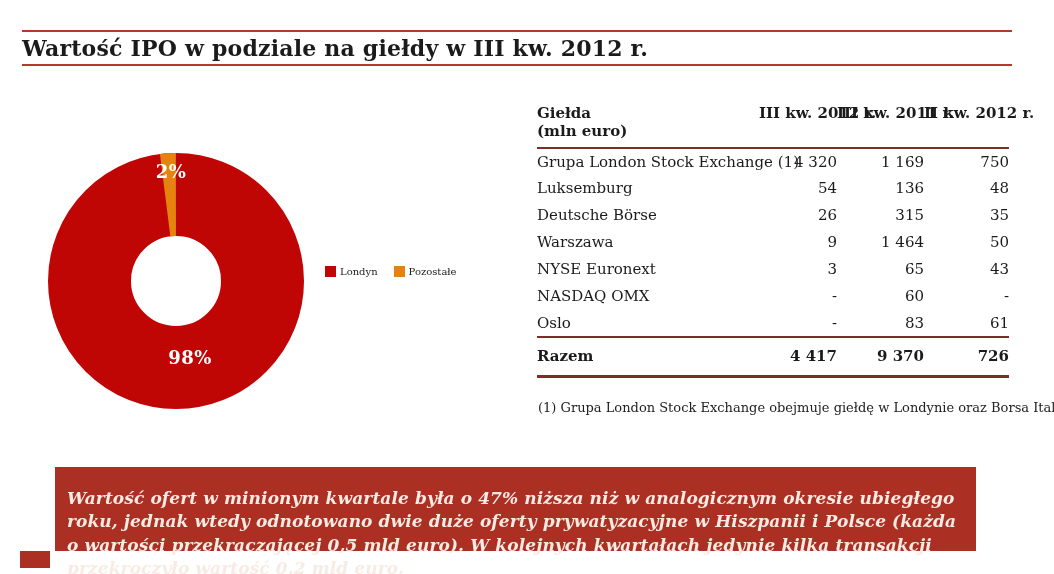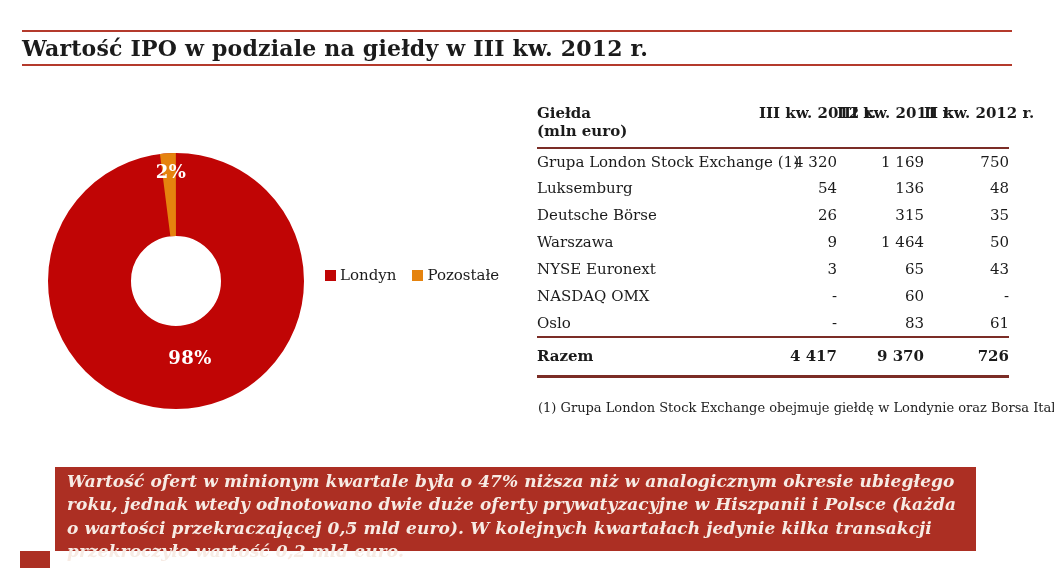--- a/index.html
+++ b/index.html
@@ -41,21 +41,21 @@
     position: absolute; color: #ffffff; font-weight: bold;
     font-size: 18px; text-align: center; letter-spacing: 0.5px;
   }
   #slice-label-pozostale { left: 149px; top: 161px; width: 44px; }
   #slice-label-londyn   { left: 165px; top: 347px; width: 50px; }
 
   
   #chart-legend {
     position: absolute; left: 325px; top: 266px;
     display: flex; align-items: center; gap: 16px;
-    font-size: 15px; white-space: nowrap;
+    font-size: 10px; white-space: nowrap;
   }
   .legend-item { display: flex; align-items: center; gap: 4px; }
   .legend-swatch { width: 11px; height: 11px; display: inline-block; }
 
   
   #table-wrap { position: absolute; left: 537px; top: 104px; width: 472px; }
   #ipo-table { border-collapse: collapse; width: 472px; font-size: 15px; table-layout: fixed; }
   #ipo-table th {
     font-weight: bold; vertical-align: top; text-align: right;
     padding: 0 0 6px 0; line-height: 1.22;
@@ -75,21 +75,21 @@
   }
   #table-footnote {
     position: absolute; left: 538px; top: 400px;
     font-size: 13px; white-space: nowrap; color: #222222;
   }
 
   
   #callout-box {
     position: absolute; left: 55px; top: 467px; width: 921px; height: 84px;
     background: var(--box-red);
-    padding: 3px 12px 0 12px;
+    padding: 20px 12px 0 12px;
   }
   #callout-text {
     margin: 0;
     color: var(--box-text);
     font-size: 17px; font-style: italic; font-weight: bold;
     line-height: 1.37; letter-spacing: 0.1px;
   }
   #corner-square {
     position: absolute; left: 20px; top: 551px; width: 30px; height: 17px;
     background: var(--box-red);

